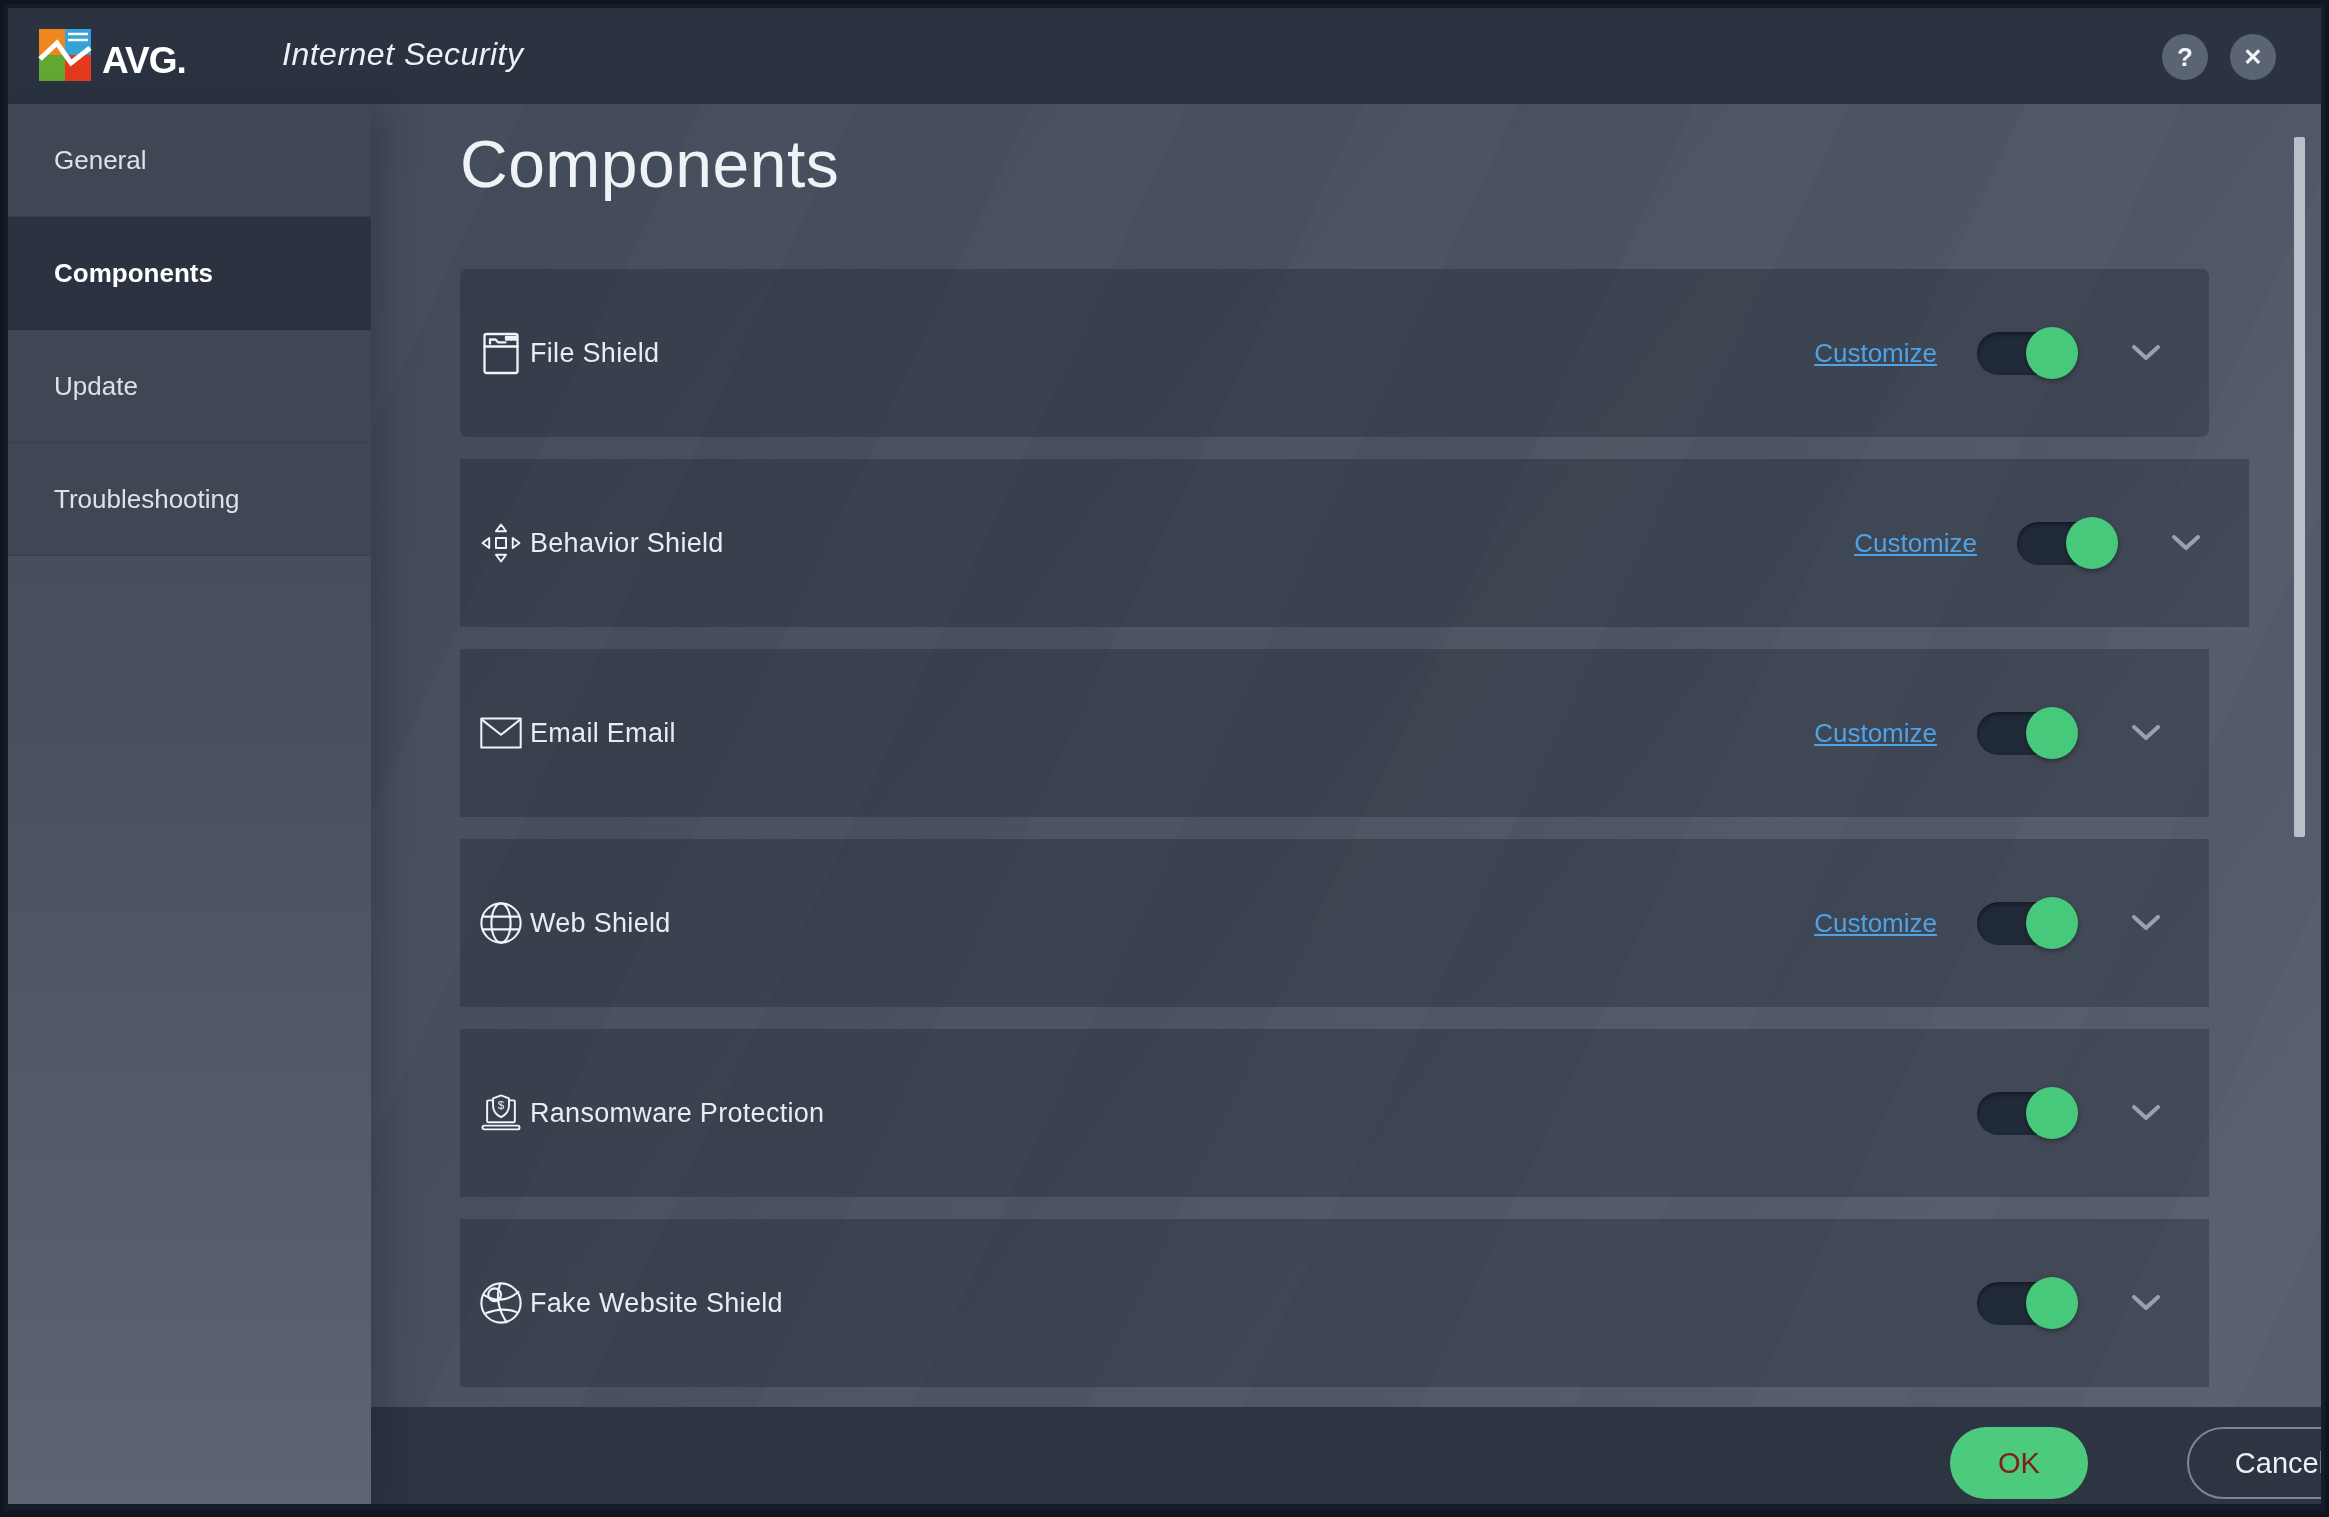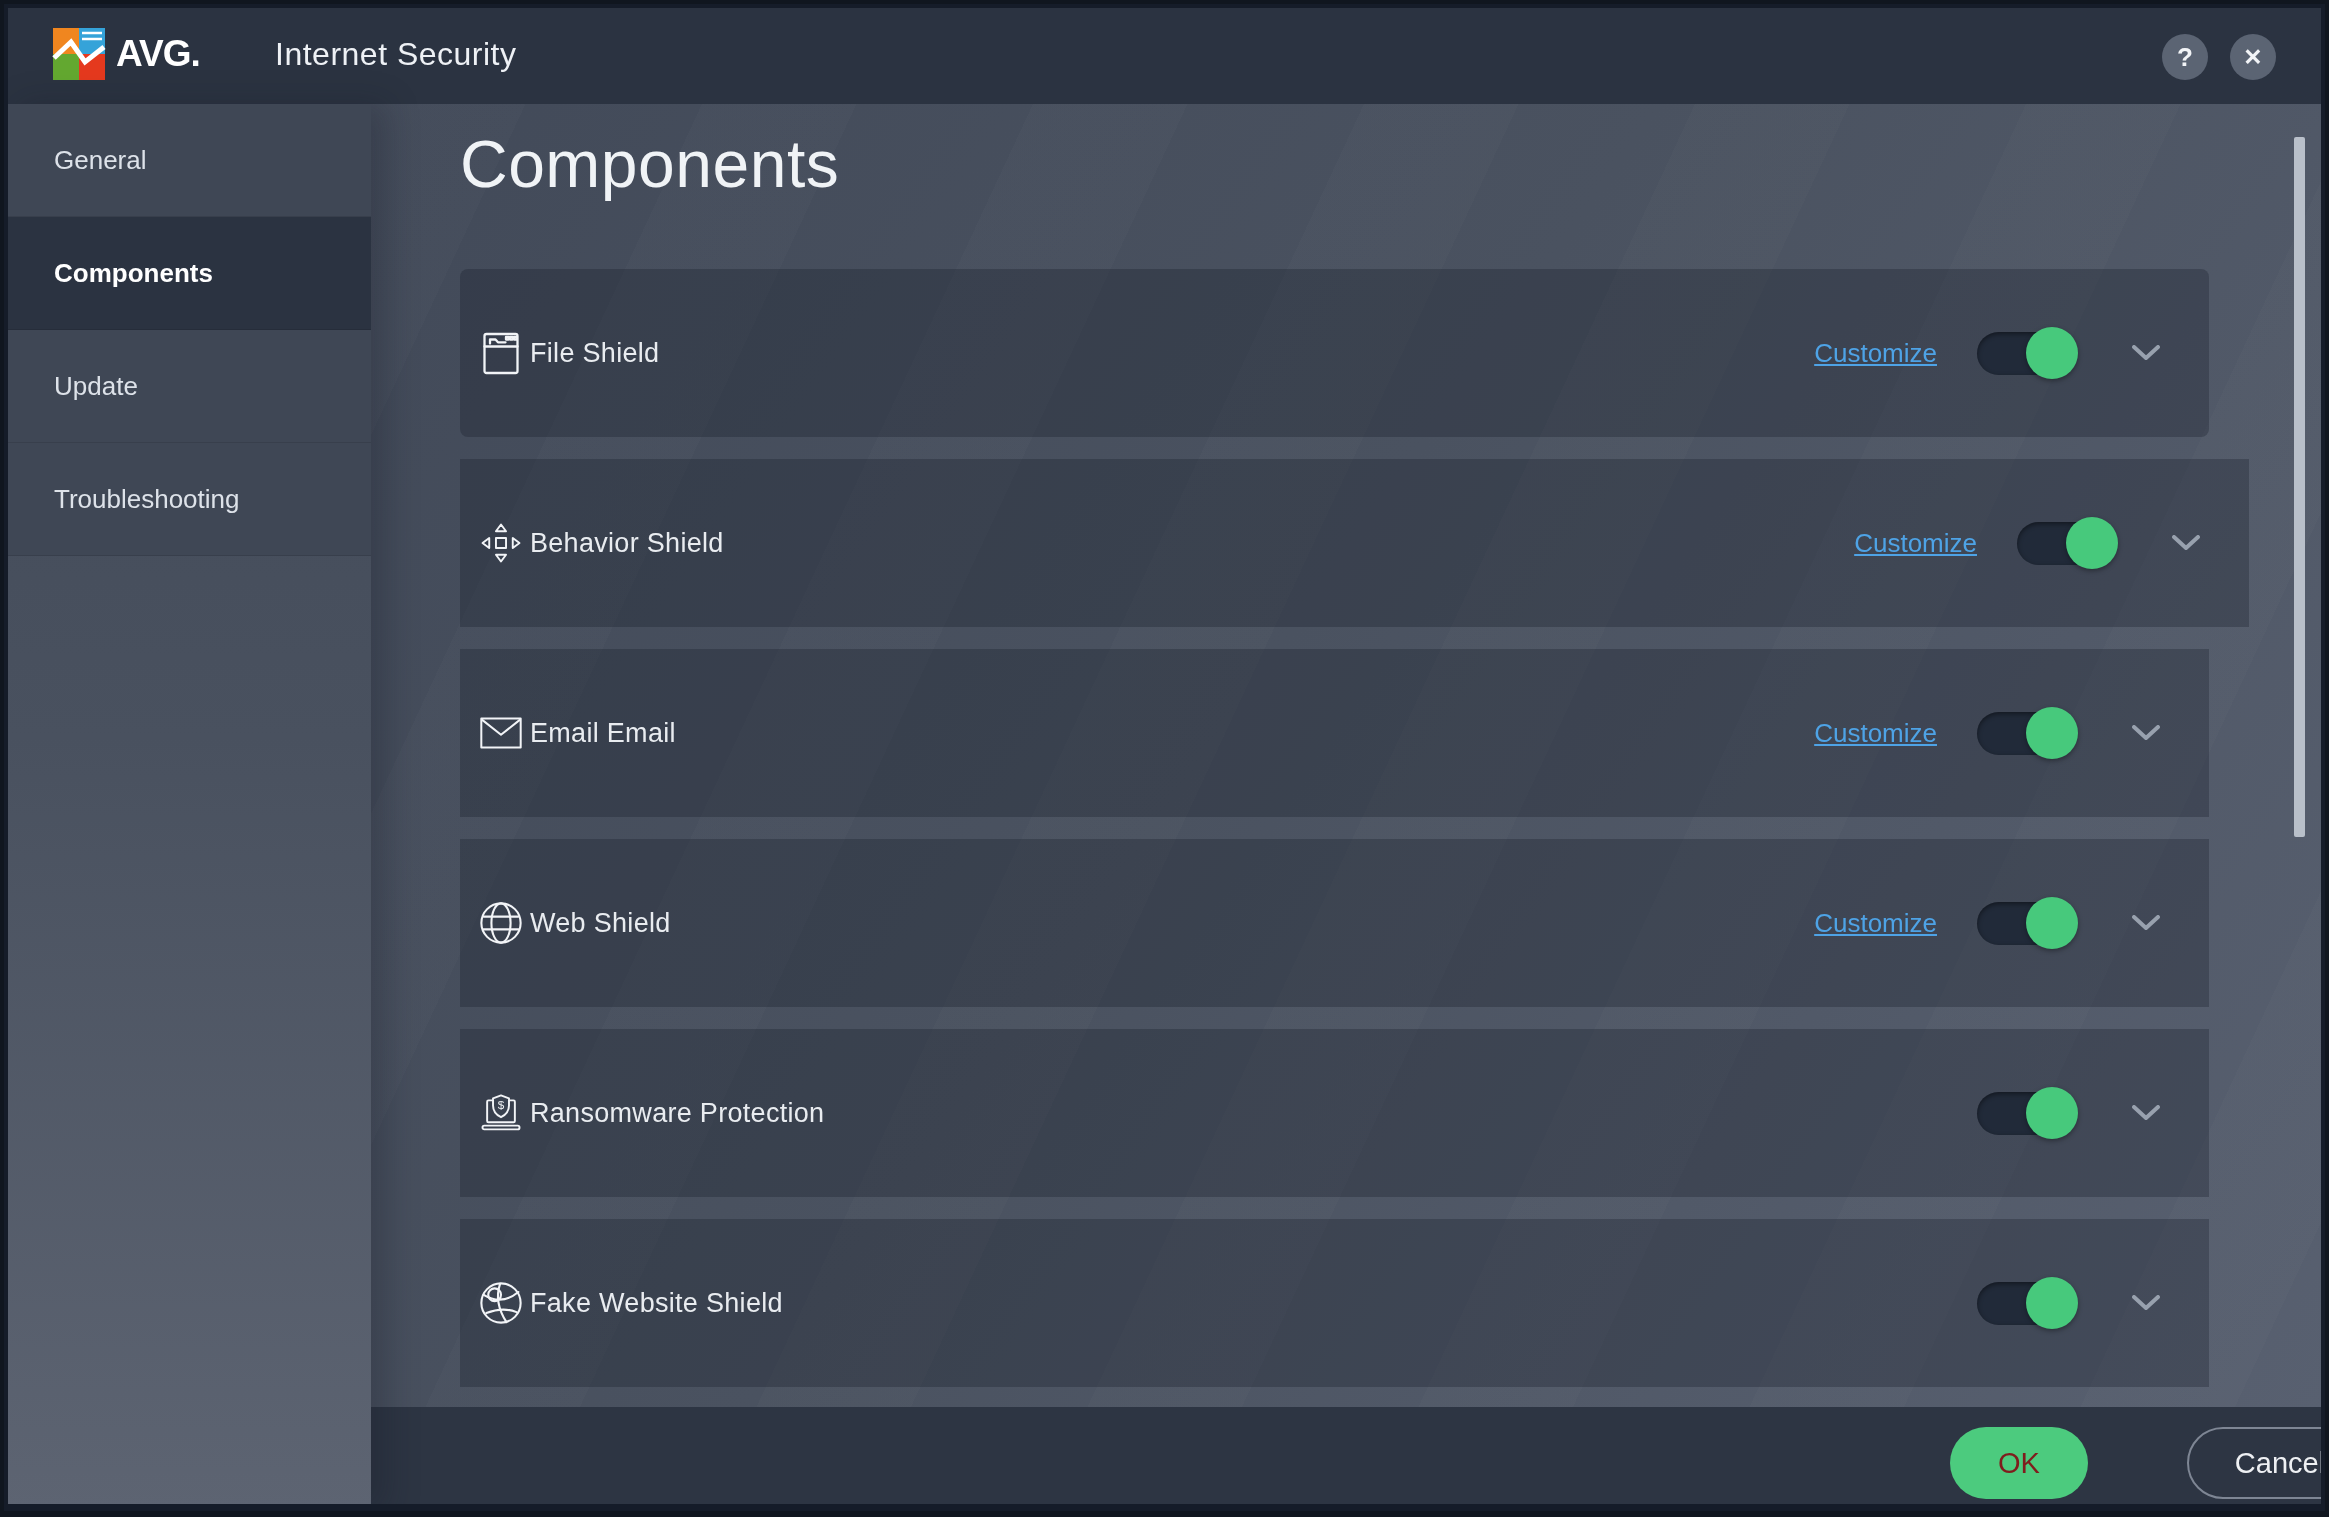--- a/index.html
+++ b/index.html
@@ -6,25 +6,25 @@
   body{
     width:2329px;height:1517px;position:relative;overflow:hidden;
     font-family:"Liberation Sans", sans-serif;
     background:#10161f;
   }
   .window{position:absolute;left:4px;top:4px;width:2321px;height:1507px;overflow:hidden;}
   .frame{position:absolute;inset:0;border:4px solid #151c29;border-bottom-width:7px;pointer-events:none;z-index:50;}
 
   
   .topbar{position:absolute;left:0;top:0;width:100%;height:100px;background:#2b3341;}
-  .brand{position:absolute;left:48px;top:22px;height:56px;display:flex;align-items:center;}
+  .brand{position:absolute;left:34px;top:22px;height:56px;display:flex;align-items:flex-end;}
   .avg-logo{width:54px;height:54px;position:relative;display:inline-block;}
   .avg-word{color:#ffffff;font-size:37px;font-weight:bold;letter-spacing:-1px;margin-left:10px;}
-  .app-title{position:absolute;left:271px;top:0;height:100px;display:flex;align-items:center;
-    color:#eef1f5;font-size:32px;font-weight:300;letter-spacing:0.5px;}
+  .app-title{position:absolute;left:278px;top:0;height:100px;display:flex;align-items:center;
+    color:#eef1f5;font-size:32px;font-weight:300;letter-spacing:0.5px;font-style:italic;}
   .tb-btn{position:absolute;top:30px;width:46px;height:46px;border-radius:50%;
     background:#5b6473;color:#f2f4f7;display:flex;align-items:center;justify-content:center;
     font-size:26px;font-weight:bold;cursor:pointer;}
   .tb-help{left:2158px;}
   .tb-close{left:2226px;font-size:23px;}
 
   
   .sidebar{position:absolute;left:0;top:100px;width:367px;height:1407px;
     background:linear-gradient(180deg,#414957 0%,#49515f 45%,#5d6472 100%);
     box-shadow:16px 0 30px rgba(18,24,36,0.25);z-index:5;}

